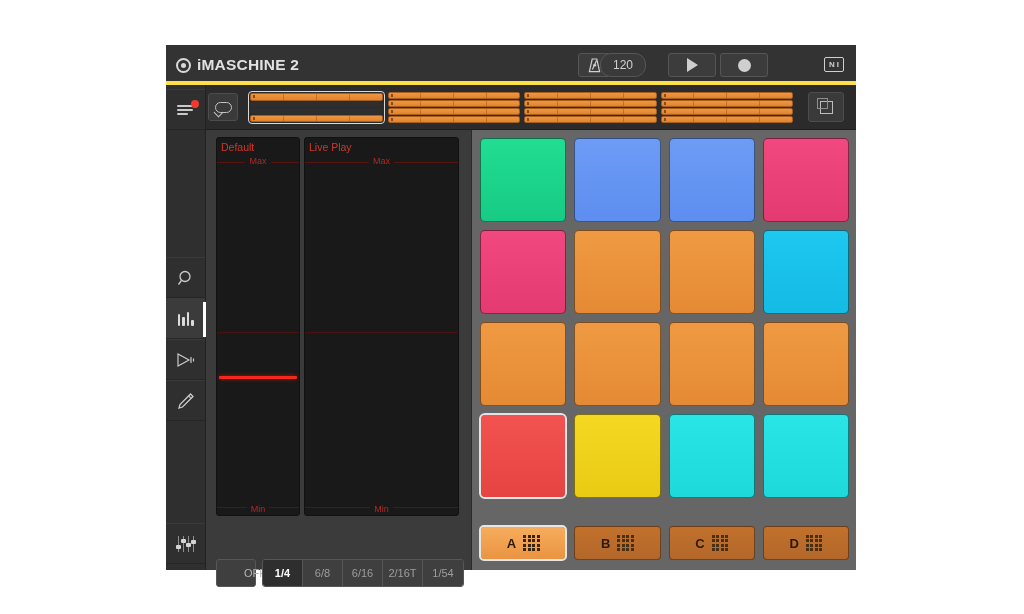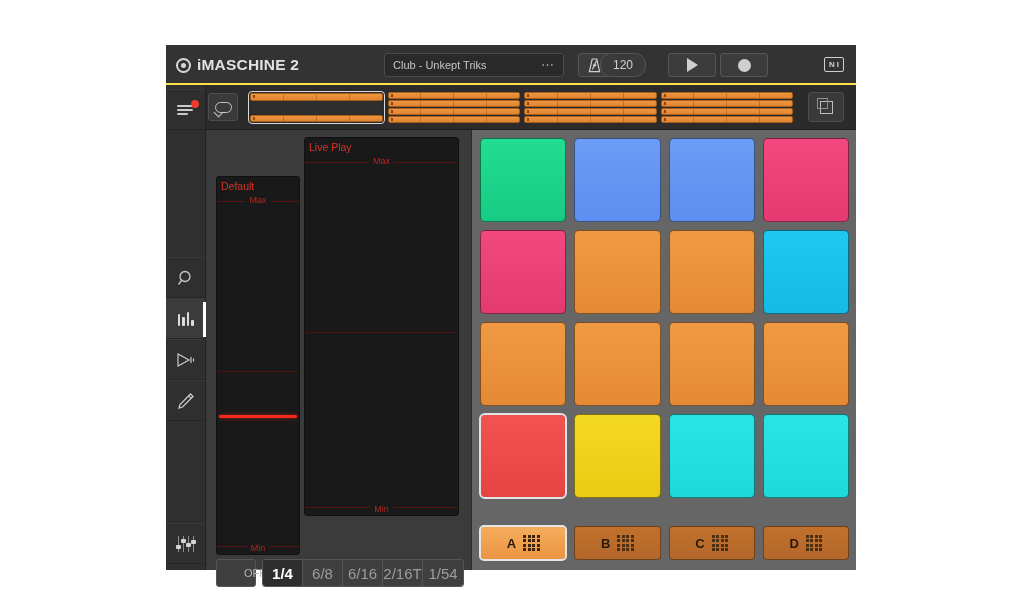--- a/index.html
+++ b/index.html
@@ -23,21 +23,21 @@
     box-sizing: border-box;
   }
 
   
   #title-bar {
     position: absolute;
     left: 0; top: 0;
     width: 690px;
     height: 40px;
     background: #333333;
-    border-bottom: 2px solid #fde047;
+    border-bottom: 4px solid #fde047;
     box-sizing: border-box;
   }
   #brand {
     position: absolute;
     left: 10px; top: 0;
     height: 40px;
     display: flex;
     align-items: center;
     gap: 6px;
   }
@@ -337,21 +337,21 @@
   .auto-panel {
     position: absolute;
     top: 7px;
     height: 379px;
     background: #191919;
     border: 1px solid #111;
     border-radius: 3px;
     box-sizing: border-box;
     overflow: hidden;
   }
-  #auto-panel-default { left: 10px; width: 84px; margin-top: 39px; }
+  #auto-panel-default { left: 10px; width: 84px; }
   #auto-panel-liveplay { left: 98px; width: 155px; }
 
   .auto-title {
     position: absolute;
     left: 4px; top: 3px;
     color: #d6342a;
     font-size: 10.5px;
   }
   .auto-maxline, .auto-minline {
     position: absolute;
@@ -413,21 +413,21 @@
     height: 28px;
     border: 1px solid #565656;
     border-radius: 3px;
     overflow: hidden;
     box-sizing: border-box;
   }
   .q-item {
     width: 40px;
     display: flex; align-items: center; justify-content: center;
     color: #9d9d9d;
-    font-size: 15px;
+    font-size: 11px;
     background: #3f3f3f;
     border-right: 1px solid #565656;
     box-sizing: border-box;
   }
   .q-item:last-child { border-right: none; }
   .q-item.active {
     background: #2e2e2e;
     color: #ffffff;
     font-weight: bold;
   }
@@ -504,24 +504,20 @@
 <body>
 
 <div id="app-window">
 
   <div id="title-bar">
     <div id="brand">
       <div id="brand-mark"></div>
       <div id="brand-text">iMASCHINE 2</div>
     </div>
 
-    <div id="project-field">
-      <div id="project-name">Club - Unkept Triks</div>
-      <div id="project-more">⋯</div>
-    </div>
 
     <div id="metronome-btn" class="tb-btn">
       <svg width="13" height="15" viewBox="0 0 13 15">
         <path d="M4.2 1 H8.8 L11.6 13.6 H1.4 Z" fill="none" stroke="#cfcfcf" stroke-width="1.2"></path>
         <line x1="8.6" y1="2.4" x2="4.4" y2="11.4" stroke="#cfcfcf" stroke-width="1.2"></line>
         <rect x="5.2" y="6.3" width="3" height="2" fill="#cfcfcf"></rect>
       </svg>
     </div>
 
     <div id="tempo-btn" class="tb-btn">

